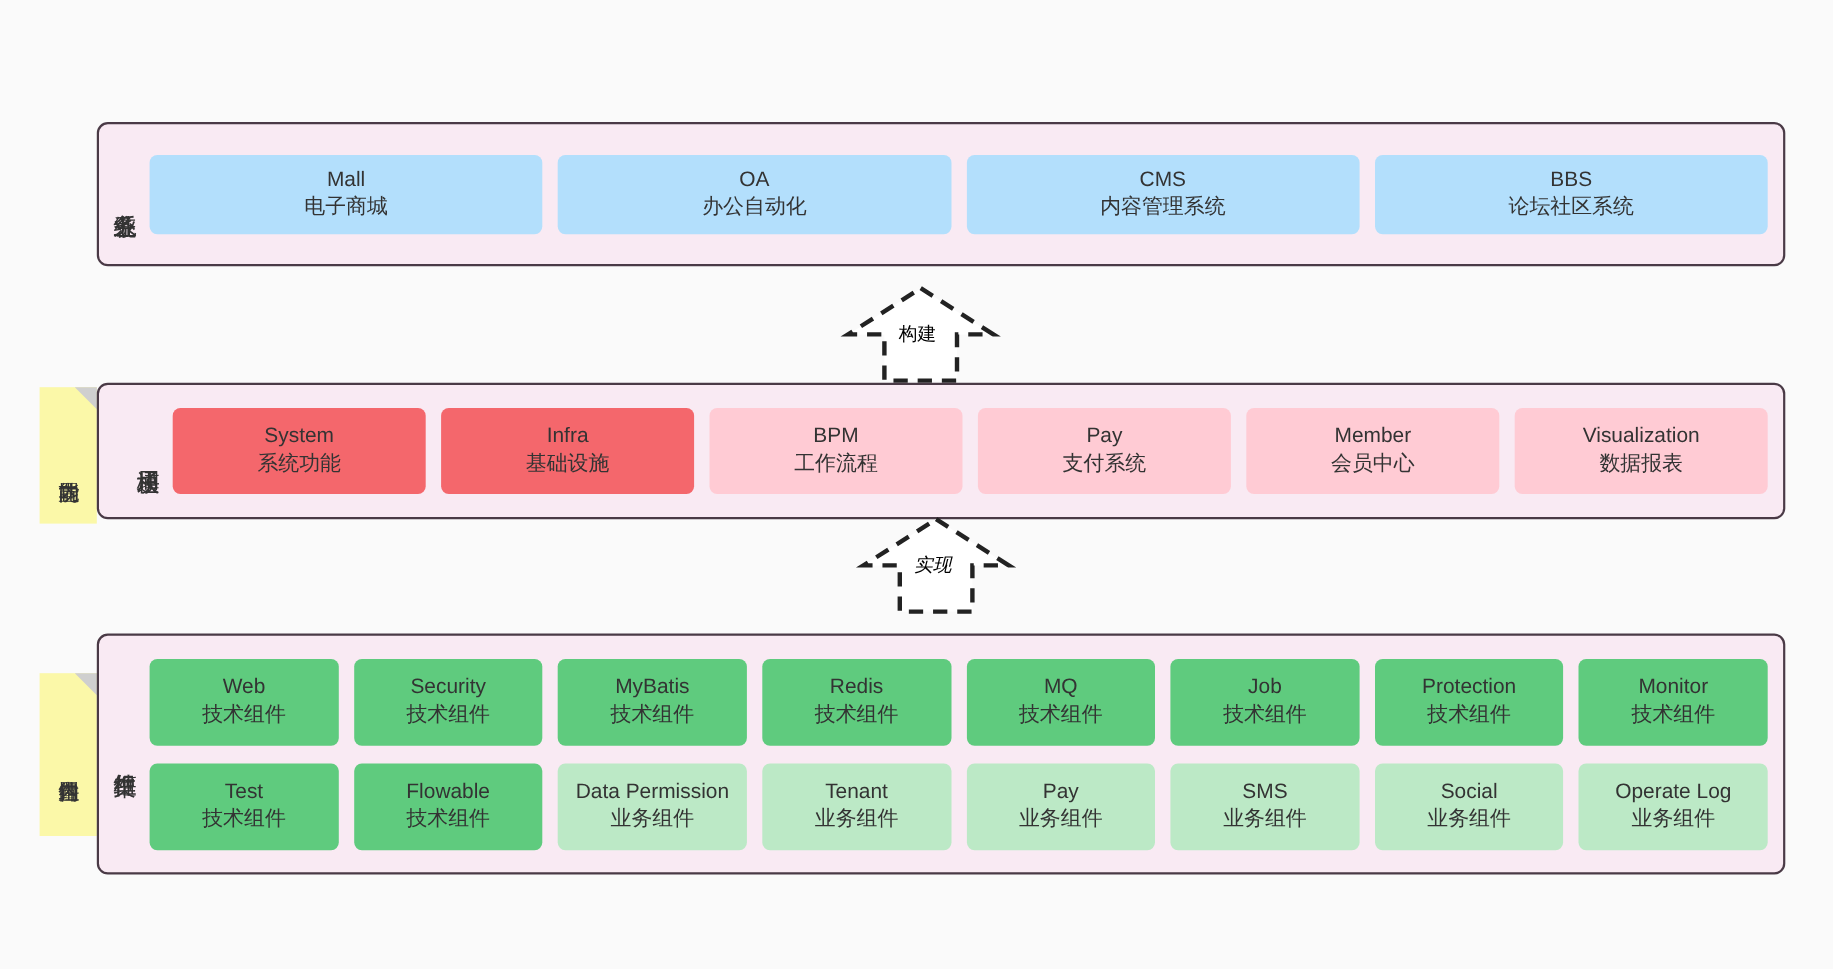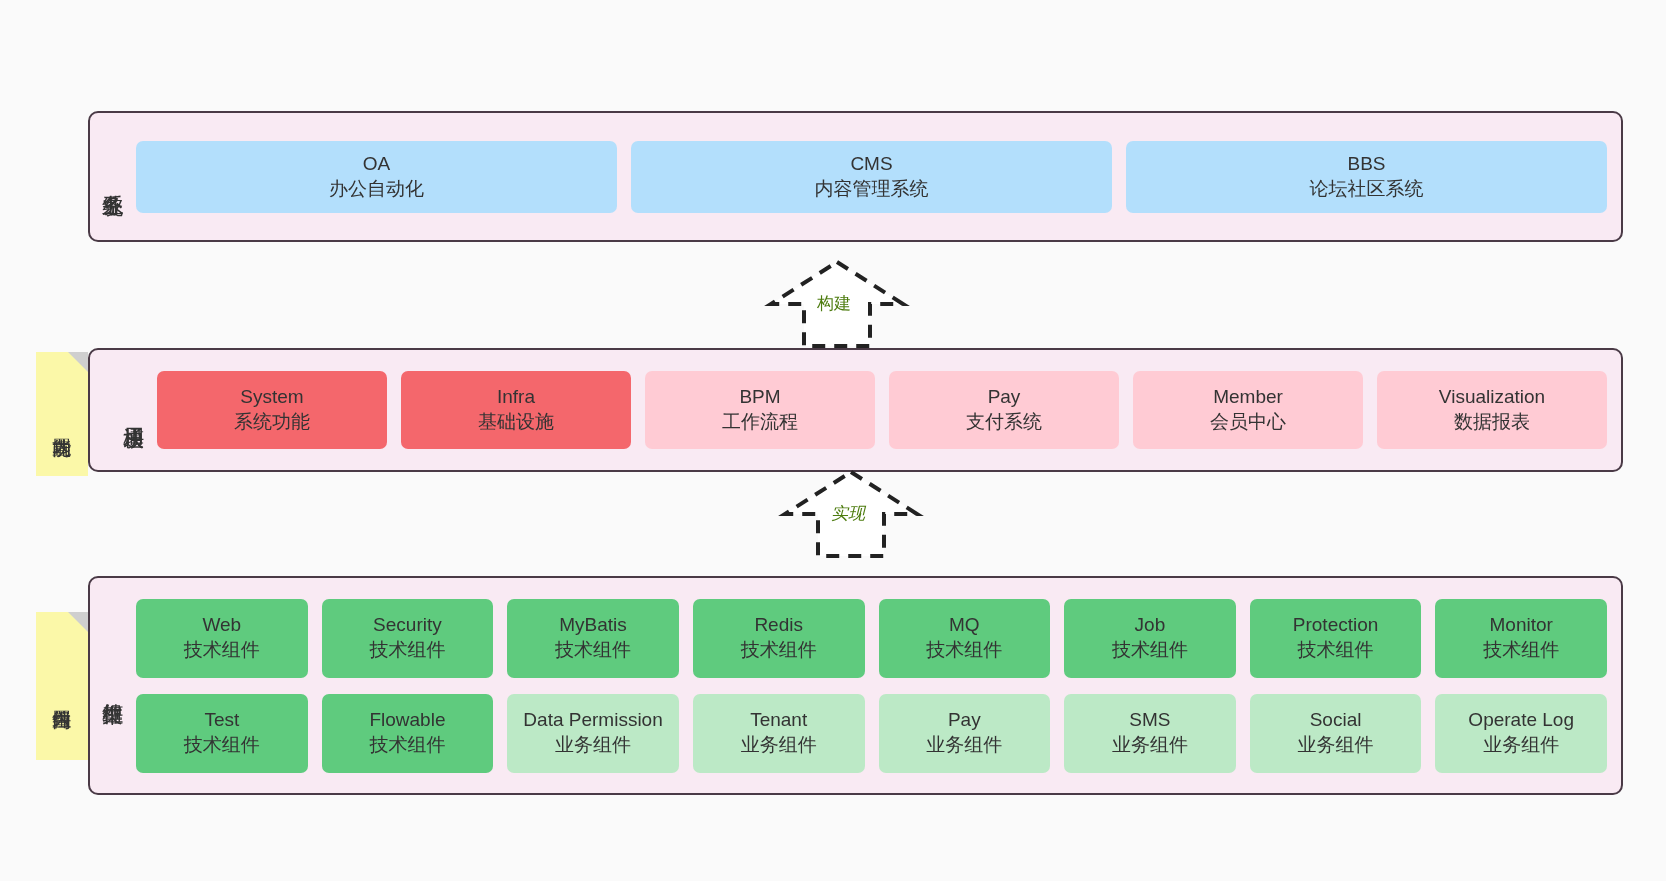--- a/index.html
+++ b/index.html
@@ -112,39 +112,43 @@
   }
   #note-common    {left:36px; top:352px; height:124px;}
   #note-framework {left:36px; top:612px; height:148px;}
 
   
   .connector{position:absolute;}
   .connector svg{display:block;overflow:visible;}
   .connector .lbl{
     position:absolute;
     font-size:17px;
-    color:#4d7c0f;
+    color:#000000;
     background:transparent;
     white-space:nowrap;
   }
   #conn-build {left:757px; top:258px; width:160px; height:90px;}
   #conn-build .lbl{left:60px; top:34px;}
   #conn-impl  {left:771px; top:468px; width:160px; height:90px;font-style:italic;}
   #conn-impl .lbl{left:60px; top:34px;}
 </style>
 </head>
 <body>
 
 <div class="canvas">
 
   <div class="layer" id="layer-business">
     <div class="layer-title">业务系统</div>
     <div class="layer-body">
       <div class="row">
         <div class="card c-blue">
+          <span class="t">Mall</span>
+          <span class="s">电子商城</span>
+        </div>
+        <div class="card c-blue">
           <span class="t">OA</span>
           <span class="s">办公自动化</span>
         </div>
         <div class="card c-blue">
           <span class="t">CMS</span>
           <span class="s">内容管理系统</span>
         </div>
         <div class="card c-blue">
           <span class="t">BBS</span>
           <span class="s">论坛社区系统</span>

